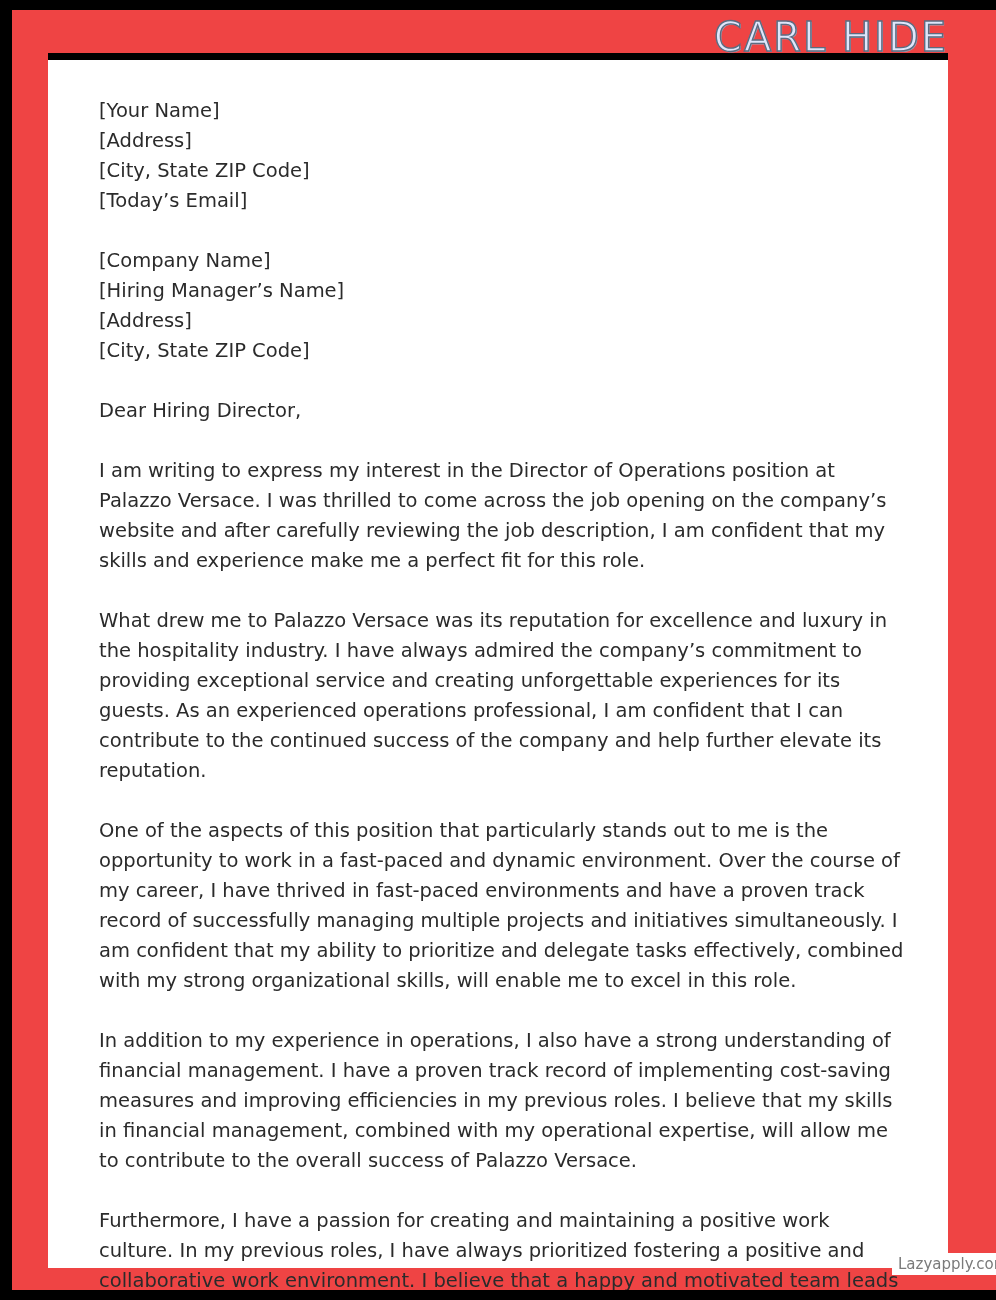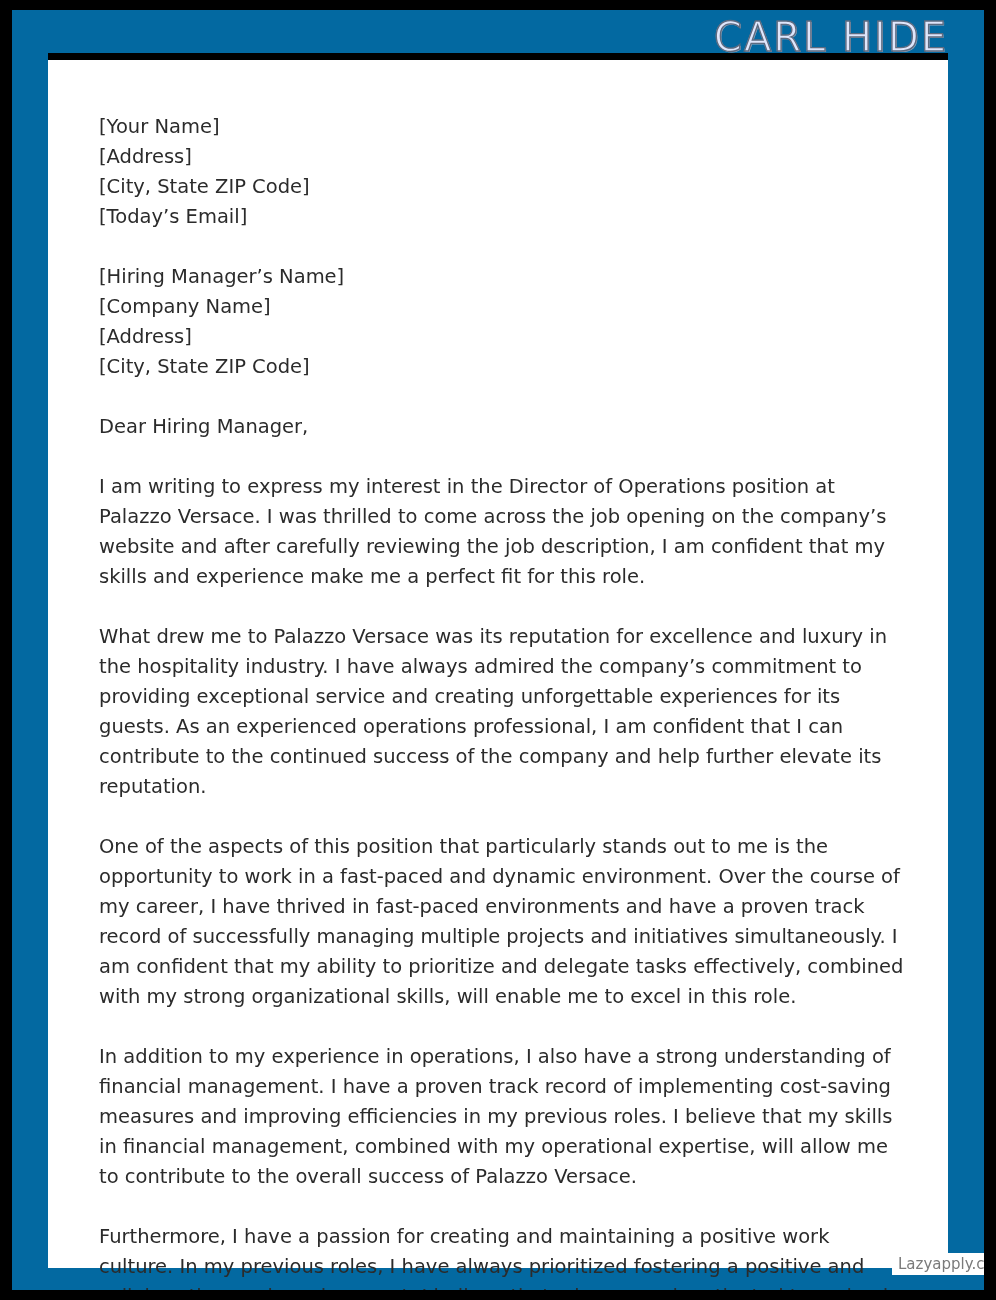--- a/index.html
+++ b/index.html
@@ -26,22 +26,23 @@
     overflow: hidden;
   }
 
   
   #canvas {
     position: absolute;
     left: 12px;
     top: 10px;
     width: 972px;
     height: 1280px;
-    background: #0369a1;
+    background: #ef4444;
     overflow: hidden;
+    padding-left: 12px;
   }
 
   
   #header-band {
     position: absolute;
     left: 0;
     top: 0;
     width: 972px;
     height: 53px;
     display: flex;
@@ -102,21 +103,21 @@
     left: 51px;
     top: 36px;
     width: 808px;
     font-size: 19.5px;
     line-height: 30px;
     color: #2b2b2b;
     font-weight: 400;
   }
 
   .block {
-    margin: 16px 0 30px 0;
+    margin: 0 0 30px 0;
   }
   .block:last-child {
     margin-bottom: 0;
   }
   .line {
     display: block;
     white-space: pre;
   }
   .para {
     margin: 0 0 30px 0;
@@ -154,27 +155,27 @@
       <div id="letter">
 
         <div class="block">
           <span class="line">[Your Name]</span>
           <span class="line">[Address]</span>
           <span class="line">[City, State ZIP Code]</span>
           <span class="line">[Today’s Email]</span>
         </div>
 
         <div class="block">
+          <span class="line">[Company Name]</span>
           <span class="line">[Hiring Manager’s Name]</span>
-          <span class="line">[Company Name]</span>
           <span class="line">[Address]</span>
           <span class="line">[City, State ZIP Code]</span>
         </div>
 
-        <p class="para">Dear Hiring Manager,</p>
+        <p class="para">Dear Hiring Director,</p>
 
         <p class="para">I am writing to express my interest in the Director of Operations position at Palazzo Versace. I was thrilled to come across the job opening on the company’s website and after carefully reviewing the job description, I am confident that my skills and experience make me a perfect fit for this role.</p>
         <p class="para">What drew me to Palazzo Versace was its reputation for excellence and luxury in the hospitality industry. I have always admired the company’s commitment to providing exceptional service and creating unforgettable experiences for its guests. As an experienced operations professional, I am confident that I can contribute to the continued success of the company and help further elevate its reputation.</p>
         <p class="para">One of the aspects of this position that particularly stands out to me is the opportunity to work in a fast-paced and dynamic environment. Over the course of my career, I have thrived in fast-paced environments and have a proven track record of successfully managing multiple projects and initiatives simultaneously. I am confident that my ability to prioritize and delegate tasks effectively, combined with my strong organizational skills, will enable me to excel in this role.</p>
         <p class="para">In addition to my experience in operations, I also have a strong understanding of financial management. I have a proven track record of implementing cost-saving measures and improving efficiencies in my previous roles. I believe that my skills in financial management, combined with my operational expertise, will allow me to contribute to the overall success of Palazzo Versace.</p>
         <p class="para">Furthermore, I have a passion for creating and maintaining a positive work culture. In my previous roles, I have always prioritized fostering a positive and collaborative work environment. I believe that a happy and motivated team leads to better results and I am</p>
 
       </div>
     </div>
 

